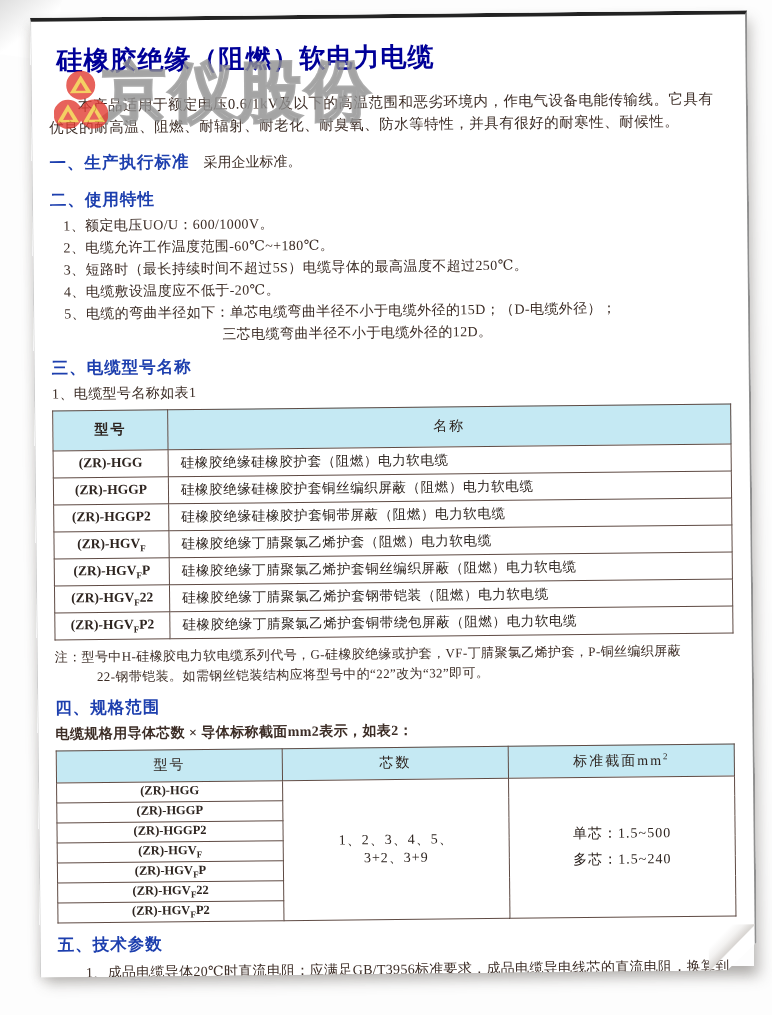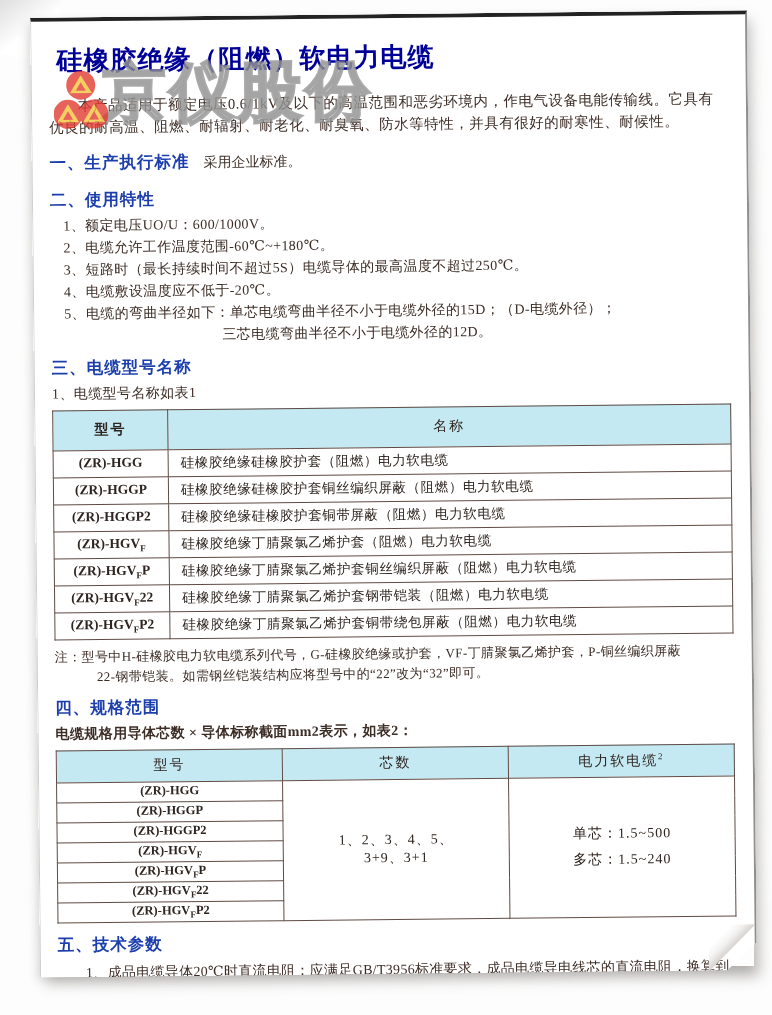--- a/index.html
+++ b/index.html
@@ -193,29 +193,29 @@
       <p class="note second">22-钢带铠装。如需钢丝铠装结构应将型号中的“22”改为“32”即可。</p>
 
       <h2>四、规格范围</h2>
       <p class="sub-line bold">电缆规格用导体芯数 × 导体标称截面mm2表示，如表2：</p>
 
       <table class="t2">
         <thead>
           <tr>
             <th>型号</th>
             <th>芯数</th>
-            <th><span>电力软电缆</span><sup class="s2">2</sup></th>
+            <th><span>标准截面mm</span><sup class="s2">2</sup></th>
           </tr>
         </thead>
         <tbody>
           <tr>
             <td><span>(ZR)-HGG</span><sub class="f"></sub><span></span></td>
             <td class="c-merge" rowspan="7">
               <span>1、2、3、4、5、</span><br>
-              <span>3+9、3+1</span>
+              <span>3+2、3+9</span>
             </td>
             <td class="c-merge" rowspan="7">
               <span class="ml"><span>单芯：1.5~500</span><br><span>多芯：1.5~240</span></span>
             </td>
           </tr>
           <tr>
               <td><span>(ZR)-HGGP</span><sub class="f"></sub><span></span></td>
             </tr>
           <tr>
               <td><span>(ZR)-HGGP2</span><sub class="f"></sub><span></span></td>

